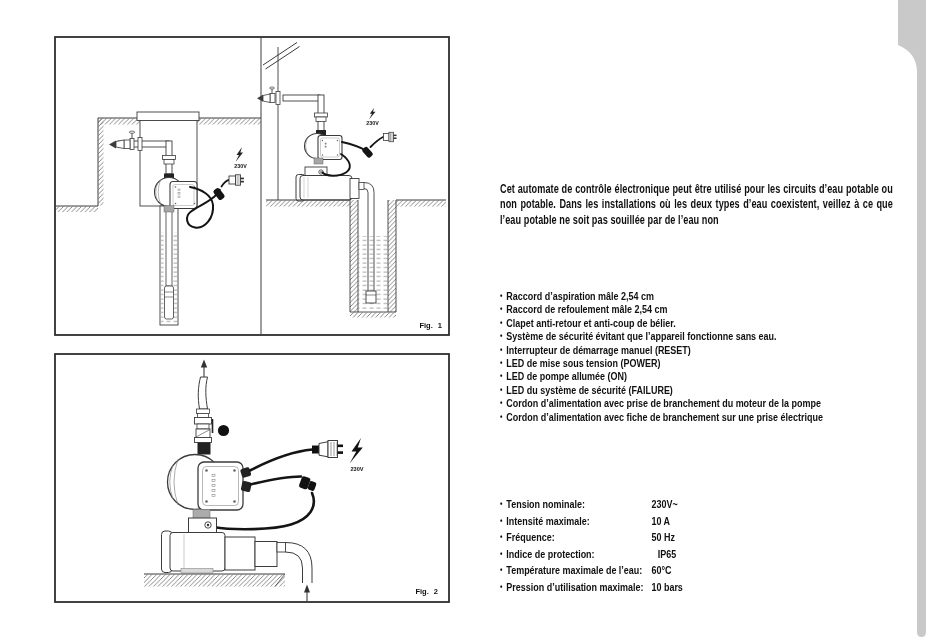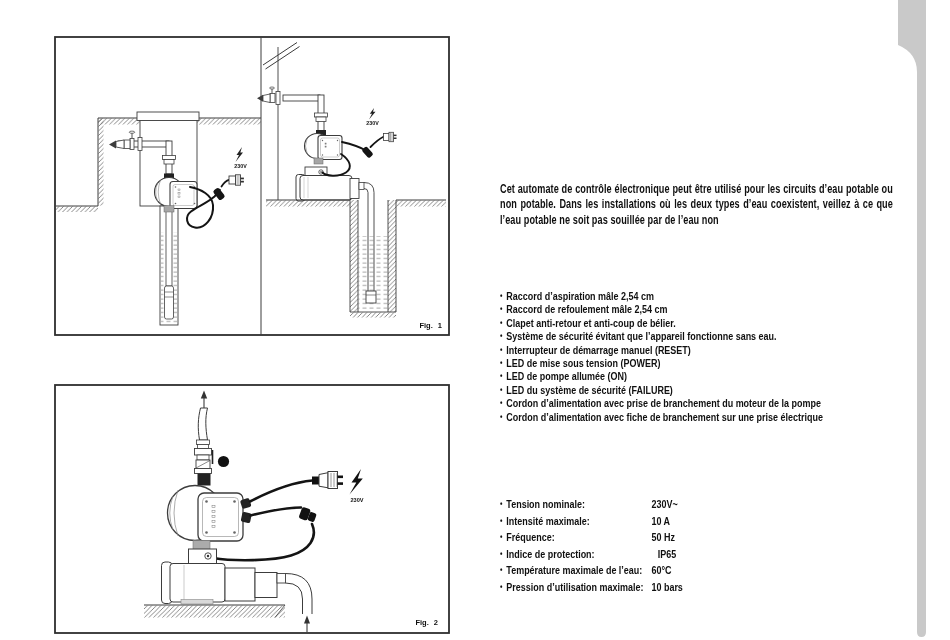--- a/index.html
+++ b/index.html
@@ -3,21 +3,21 @@
 <meta charset="utf-8">
 <style>
   html,body{margin:0;padding:0;}
   body{
     width:950px;height:640px;position:relative;overflow:hidden;
     background:#ffffff;
     font-family:"Liberation Sans",sans-serif;color:#101010;
   }
   .fig-box{position:absolute;left:54px;}
   #fig1{top:36px;width:344px;height:300px;}
-  #fig2{top:353px;width:396px;height:250px;margin-top:31px;}
+  #fig2{top:353px;width:396px;height:250px;}
   .fig-box svg{display:block;}
 
   .condensed{transform-origin:0 0;}
 
   #intro{
     position:absolute;left:500px;top:170px;width:517px;
     transform:scaleX(0.76);
     font-size:12px;font-weight:bold;line-height:15.4px;
     text-align:justify;letter-spacing:0.1px;
   }

